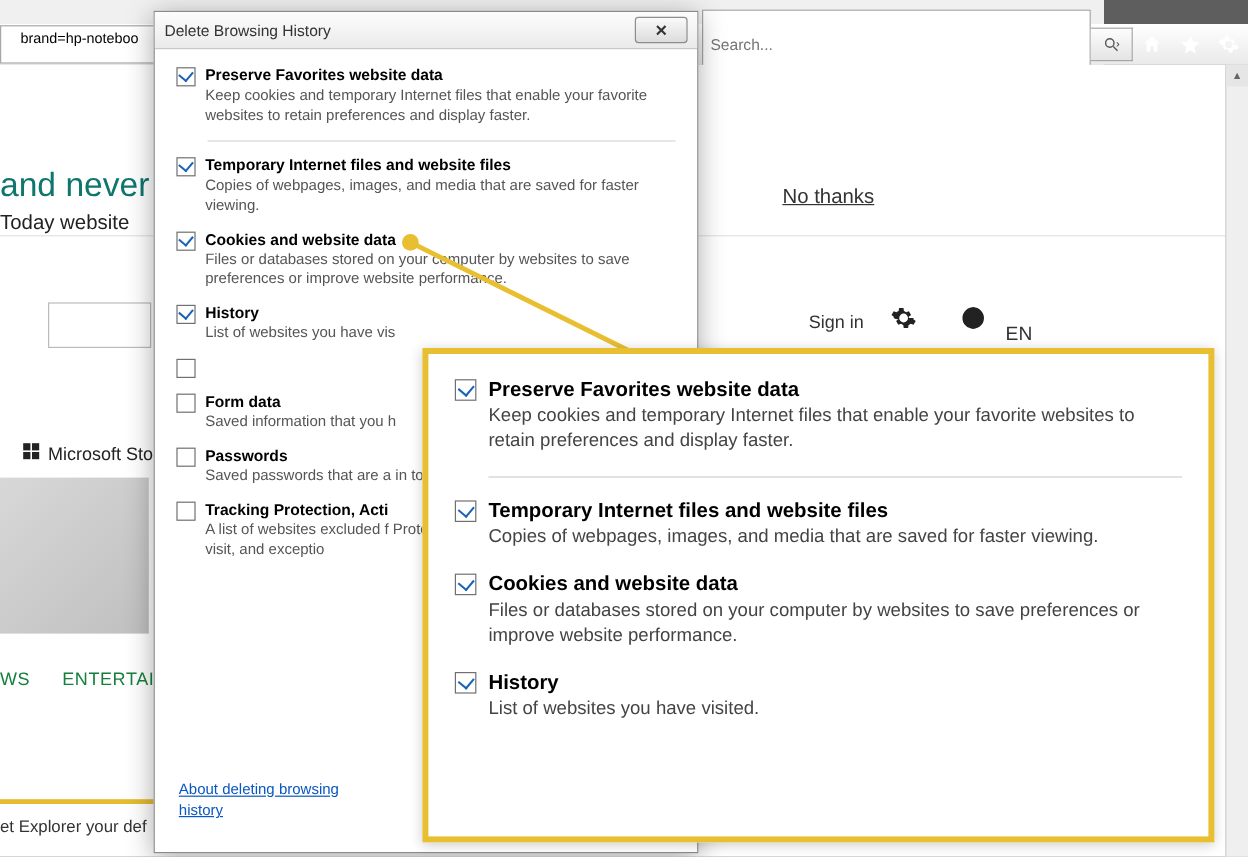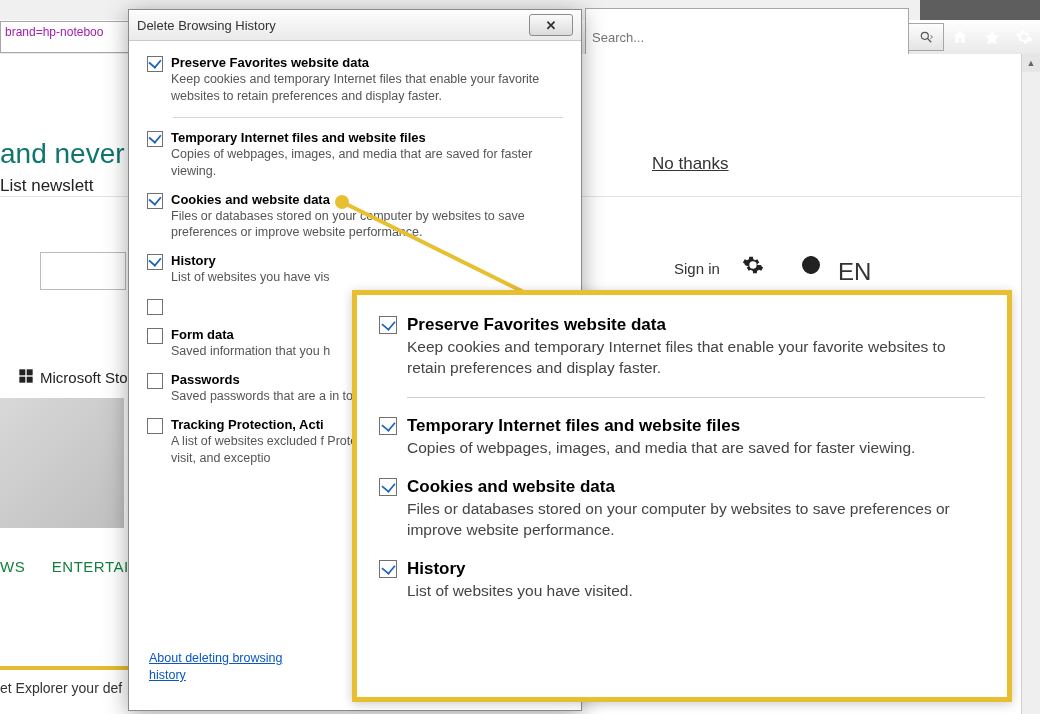--- a/index.html
+++ b/index.html
@@ -1,39 +1,39 @@
 <!DOCTYPE html>
 <html><head>
 <meta charset="utf-8">
 <style>
 html,body{margin:0;padding:0;font-family:"Segoe UI",Tahoma,sans-serif;font-size:13px;background:#555;overflow:hidden}
 #stage{position:relative;width:1040px;height:714px;background:#f0f0f0;overflow:hidden}
 
 
 .addrbar{position:absolute;left:0;top:20px;width:100%;height:34px;background:linear-gradient(#fff,#e9e9e9);border-bottom:1px solid #bcbcbc;display:flex;align-items:center}
-.addrbox{margin-left:0;width:128px;height:24px;border:1px solid #a7a7a7;background:#fff;color:#a21caf;font-size:12px;padding:3px 4px;overflow:hidden;white-space:nowrap}
+.addrbox{margin-left:0;width:128px;height:24px;border:1px solid #a7a7a7;background:#fff;color:#000000;font-size:12px;padding:3px 16px;overflow:hidden;white-space:nowrap}
 .searchwrap{margin-left:auto;display:flex;align-items:center}
 .searchbox{width:310px;height:24px;border:1px solid #a7a7a7;background:#fff;font-size:13px;padding:16px 6px;color:#888}
 .magbtn{width:34px;height:26px;border:1px solid #a7a7a7;border-left:none;background:linear-gradient(#fdfdfd,#e4e4e4);display:flex;align-items:center;justify-content:center;color:#555}
 .magbtn svg{width:14px;height:14px}
 .chromeico{width:24px;height:24px;margin:0 4px;display:flex;align-items:center;justify-content:center;color:#fff}
 .chromeico svg{width:18px;height:18px;fill:#fff}
 .toprightdark{background:#5e5e5e;height:54px;position:absolute;right:0;top:0;width:120px}
 
 
 .page{position:absolute;left:0;top:54px;width:100%;height:660px;background:#fff}
 .promo{position:absolute;left:0;top:86px;width:100%;height:110px;background:#fff;border-bottom:1px solid #e3e3e3}
 .promo .t1{position:absolute;left:0;top:52px;font-size:28px;color:#0f766e}
 .promo .t2{position:absolute;left:0;top:90px;font-size:17px;color:#222}
 .nothanks{position:absolute;left:652px;top:154px;font-size:17px;color:#333;text-decoration:underline}
 .signup{position:absolute;left:820px;top:142px;width:150px;height:38px;background:#d82b2b;color:#fff;font-size:19px;display:flex;align-items:center;justify-content:center}
 .signin{position:absolute;left:674px;top:260px;font-size:15px;color:#333}
 .gearico{position:absolute;left:742px;top:254px}
 .globeico{position:absolute;left:800px;top:254px}
-.lang{position:absolute;left:838px;top:258px;font-size:24px;color:#333}
+.lang{position:absolute;left:838px;top:270px;font-size:16px;color:#333}
 .msstore{position:absolute;left:18px;top:368px;font-size:15px;color:#222;display:flex;align-items:center;gap:6px}
 .msstore svg{width:16px;height:16px}
 .bginput{position:absolute;left:40px;top:252px;width:84px;height:36px;border:1px solid #bbb;background:#fff}
 .yellowbtn{position:absolute;left:474px;top:248px;width:90px;height:40px;background:#e5bb2f;color:#000;font-size:16px;display:flex;align-items:center;justify-content:center}
 .navtabs{position:absolute;left:0;top:558px;font-size:15px;color:#15803d;letter-spacing:.5px}
 .navtabs span{margin-right:22px}
 .photo{position:absolute;left:0;top:398px;width:124px;height:130px;background:linear-gradient(135deg,#d8d8d8,#bfbfbf)}
 .defaulttxt{position:absolute;left:0;top:680px;font-size:14px;color:#333}
 .yline{position:absolute;left:0;top:666px;width:280px;height:4px;background:#e5bb2f}
 .scroll{position:absolute;right:0;top:54px;width:18px;height:660px;background:#efefef;border-left:1px solid #d0d0d0}
@@ -103,21 +103,21 @@
           <svg viewBox="0 0 24 24">
             <path d="M12 8a4 4 0 100 8 4 4 0 000-8zm9 4a7 7 0 01-.1 1.2l2.1 1.6-2 3.4-2.5-1a7 7 0 01-2 1.2l-.4 2.6h-4l-.4-2.6a7 7 0 01-2-1.2l-2.5 1-2-3.4 2.1-1.6A7 7 0 013 12a7 7 0 01.1-1.2L1 9.2l2-3.4 2.5 1a7 7 0 012-1.2L7.9 3h4l.4 2.6a7 7 0 012 1.2l2.5-1 2 3.4-2.1 1.6c.1.4.1.8.1 1.2z"></path>
           </svg>
         </div>
   </div>
 </div>
 
 <div class="page"></div>
 <div class="promo">
   <div class="t1">and never</div>
-  <div class="t2">List newslett</div>
+  <div class="t2">Today website</div>
 </div>
 <a class="nothanks">No thanks</a>
 
 <div class="bginput"></div>
 <div class="yellowbtn">arch</div>
 <div class="signin">Sign in</div>
 <div class="gearico icon"><svg viewBox="0 0 24 24">
         <path d="M12 8a4 4 0 100 8 4 4 0 000-8zm9 4a7 7 0 01-.1 1.2l2.1 1.6-2 3.4-2.5-1a7 7 0 01-2 1.2l-.4 2.6h-4l-.4-2.6a7 7 0 01-2-1.2l-2.5 1-2-3.4 2.1-1.6A7 7 0 013 12a7 7 0 01.1-1.2L1 9.2l2-3.4 2.5 1a7 7 0 012-1.2L7.9 3h4l.4 2.6a7 7 0 012 1.2l2.5-1 2 3.4-2.1 1.6c.1.4.1.8.1 1.2z"></path>
       </svg></div>
 <div class="globeico icon"><svg viewBox="0 0 24 24" fill="none" stroke="#222" stroke-width="1.6">

